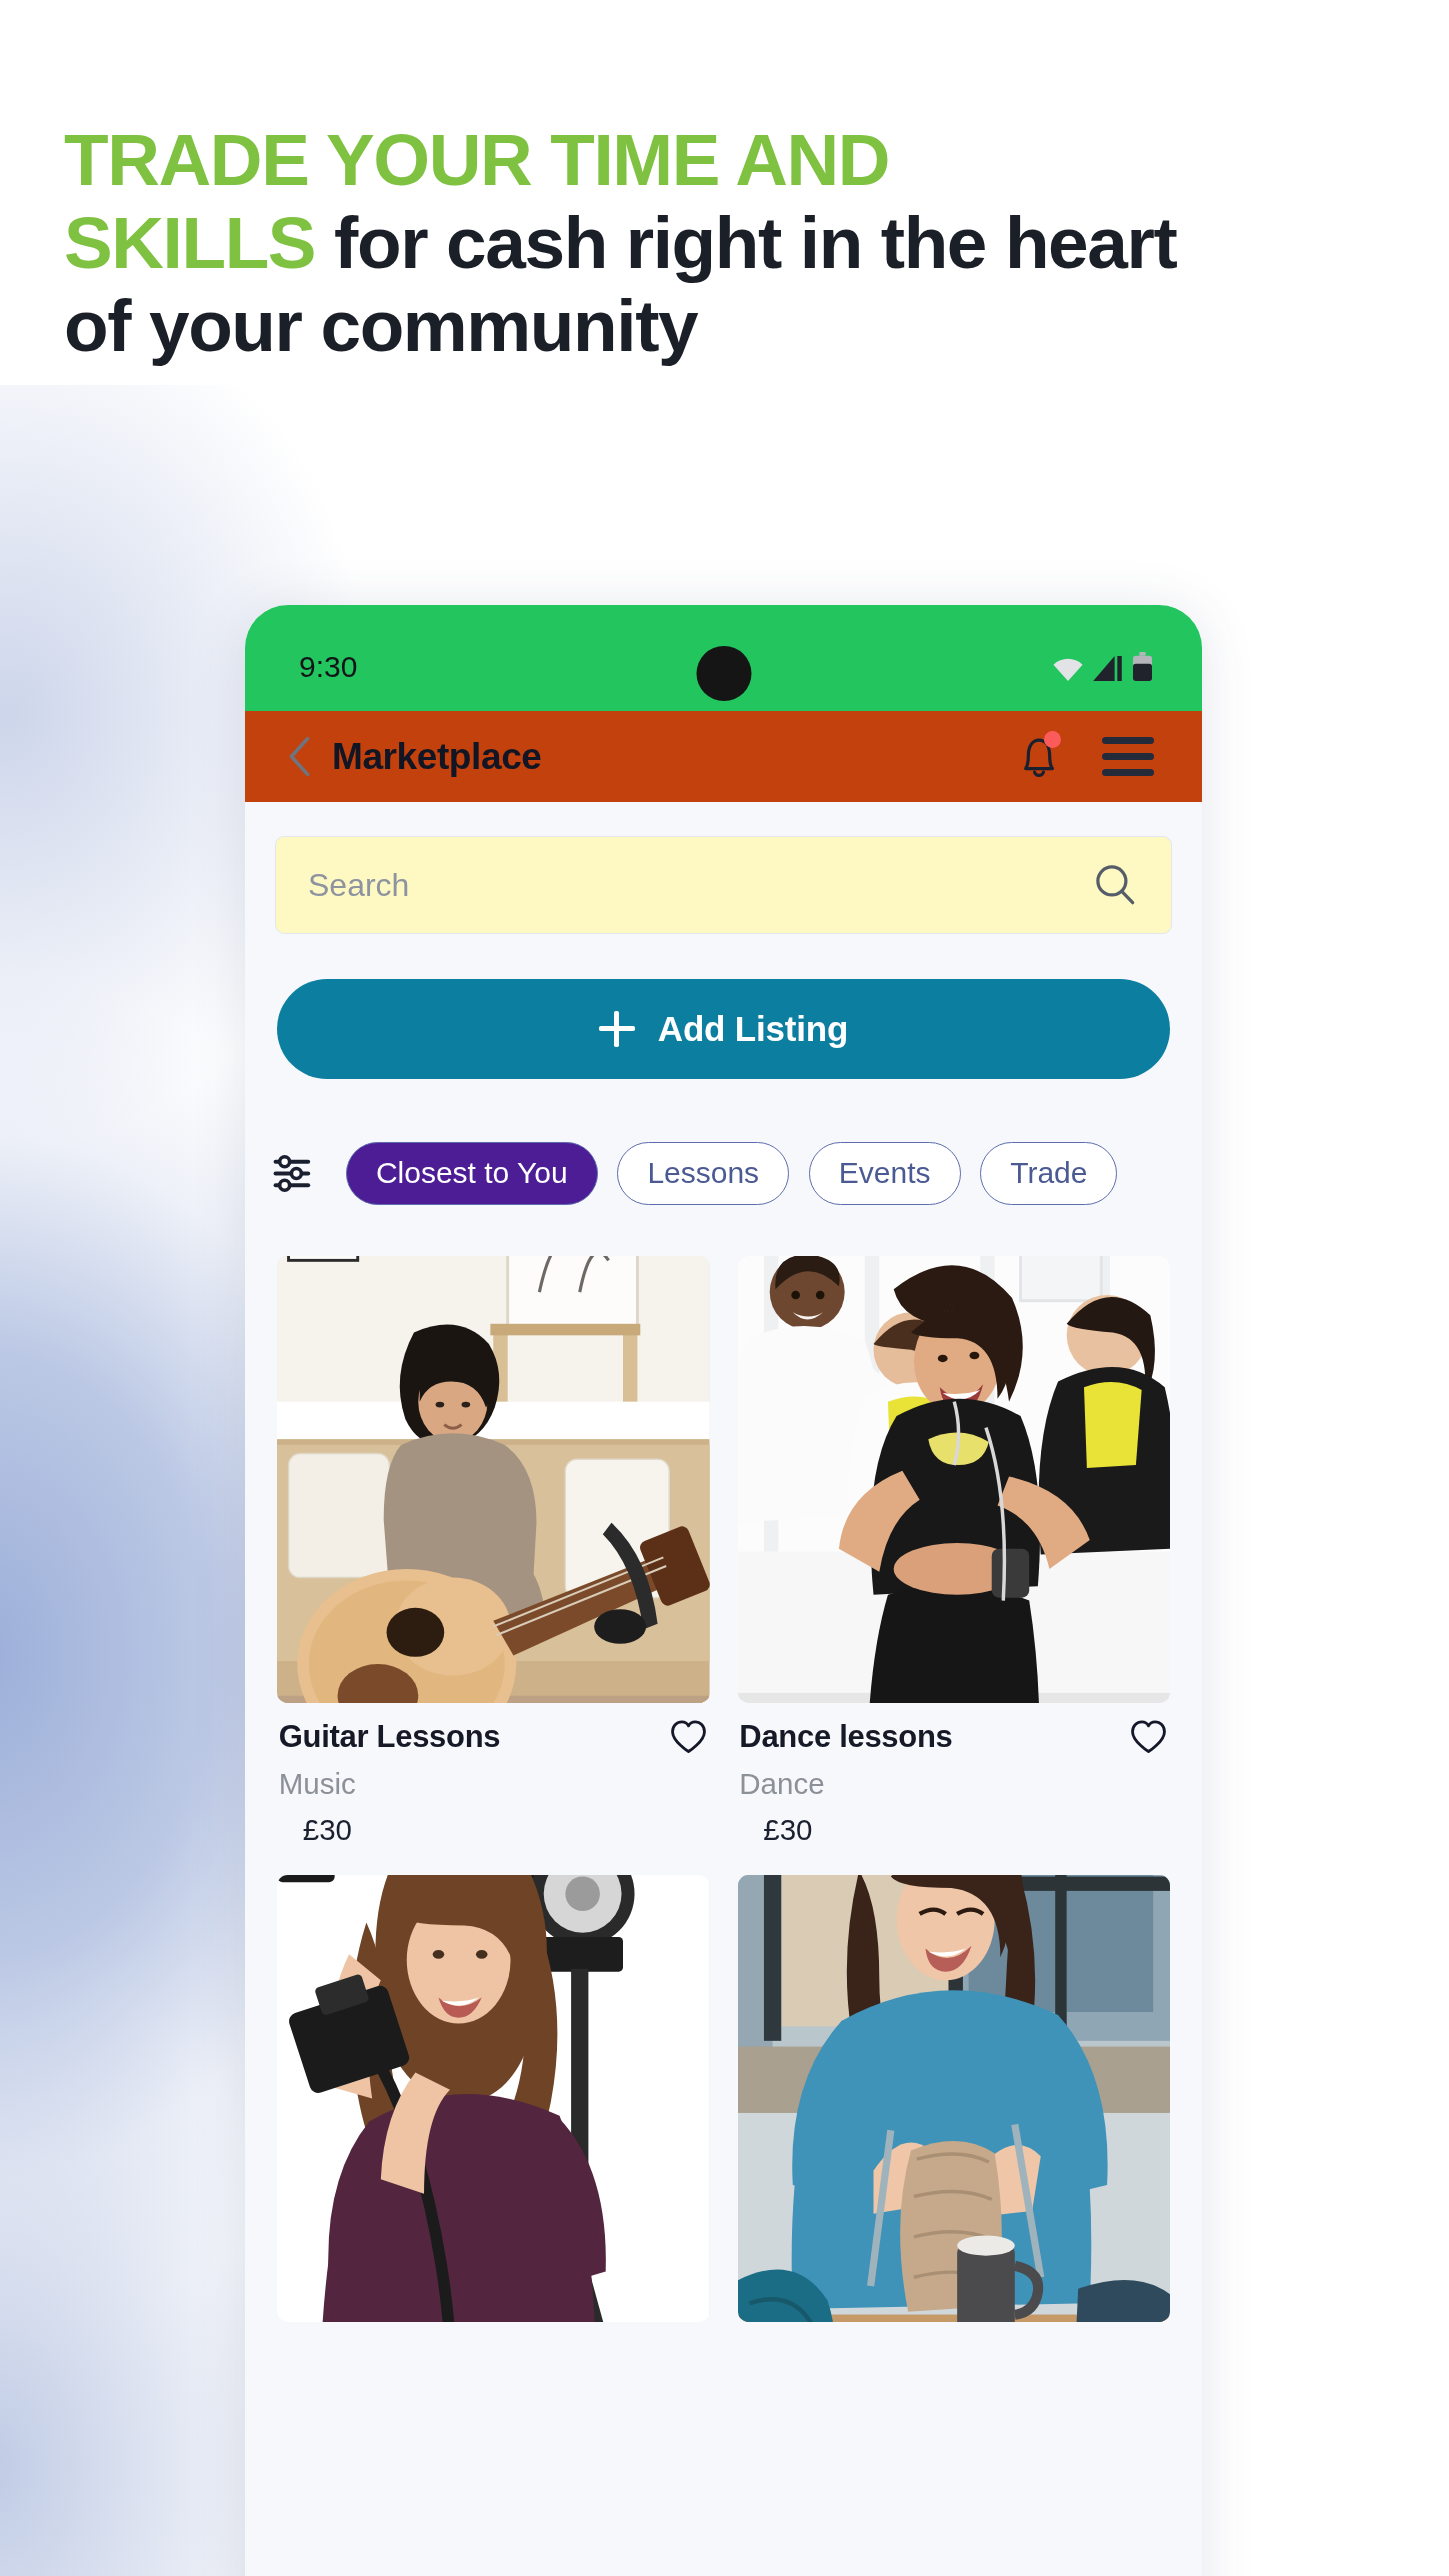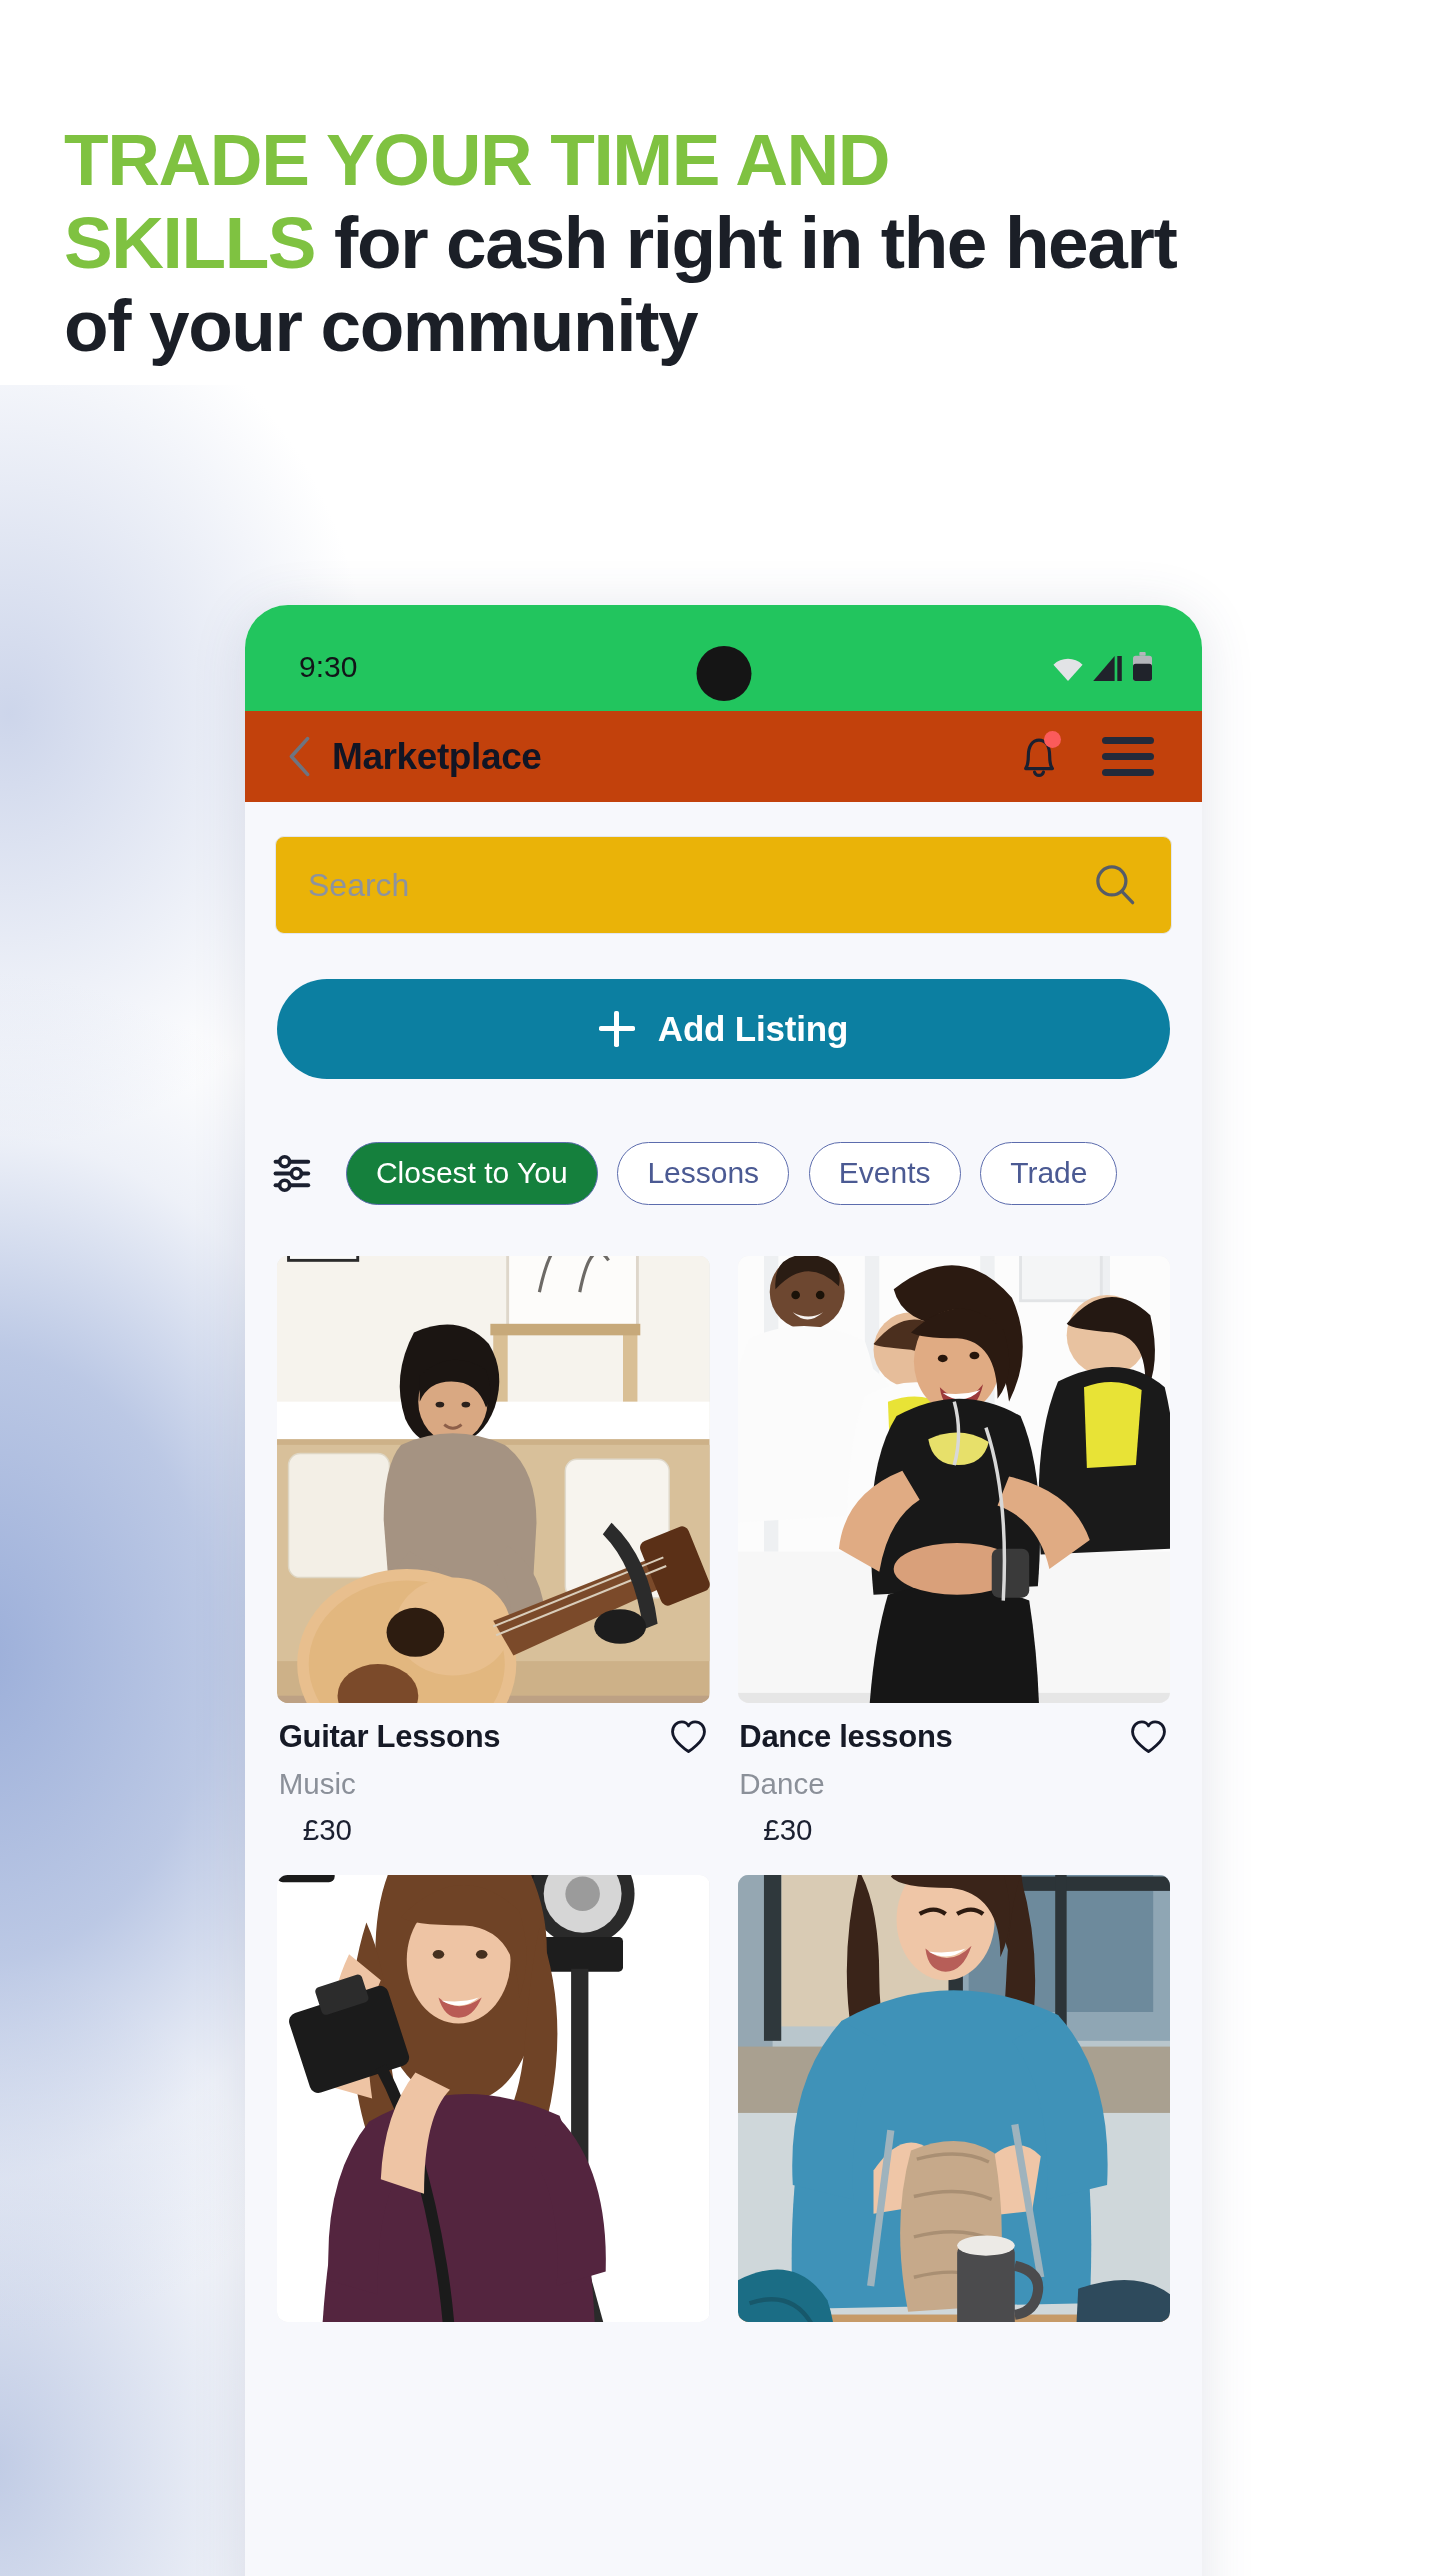--- a/index.html
+++ b/index.html
@@ -124,21 +124,21 @@
     position: relative;
     height: calc(100% - 197px);
     background: #f7f8fc;
     overflow: hidden;
   }
 
   
   .search-wrap {
     margin: 34px 30px 0 30px;
     height: 98px;
-    background: #eab308;
+    background: #fef9c3;
     border: 1.8px solid #e3e6ef;
     border-radius: 9px;
     display: flex; align-items: center;
     padding: 0 32px;
   }
   .search-input {
     flex: 1;
     border: none; outline: none;
     background: transparent;
     font-family: "Liberation Sans", sans-serif;
@@ -183,21 +183,21 @@
     flex: 0 0 auto;
     height: 63px;
     padding: 0 29px;
     border-radius: 32px;
     display: flex; align-items: center;
     font-size: 30px;
     white-space: nowrap;
     cursor: pointer;
   }
   .chip.active {
-    background: #15803d;
+    background: #4c1d95;
     color: #ffffff;
     border: 1.8px solid #5c6cad;
   }
   .chip.idle {
     background: #ffffff;
     color: #4b5a93;
     border: 1.8px solid #5c6cad;
   }
 
   

